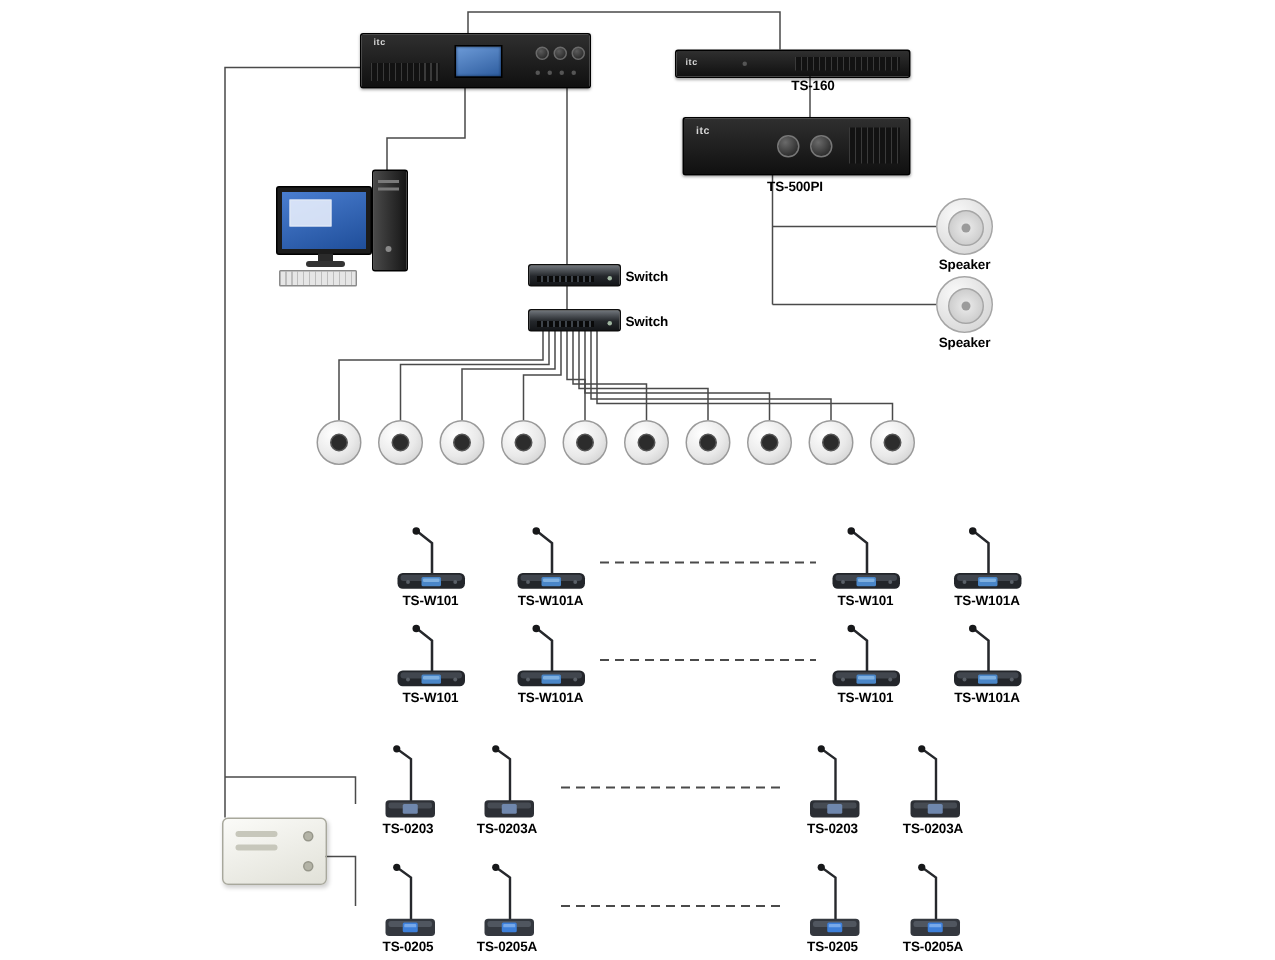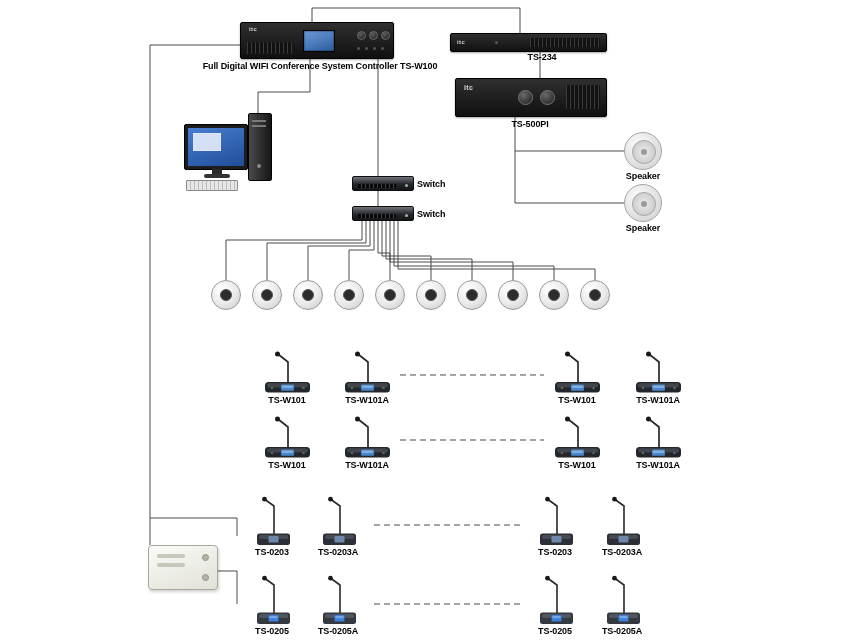--- a/index.html
+++ b/index.html
@@ -144,28 +144,27 @@
     <div class="vents" style="left:6px;bottom:4px;width:46px;height:12px"></div>
     <div class="ctrl-screen"></div>
     <div class="knob" style="left:116px;top:8px"></div>
     <div class="knob" style="left:128px;top:8px"></div>
     <div class="knob" style="left:140px;top:8px"></div>
     <div class="btn-dot" style="left:116px;top:24px"></div>
     <div class="btn-dot" style="left:124px;top:24px"></div>
     <div class="btn-dot" style="left:132px;top:24px"></div>
     <div class="btn-dot" style="left:140px;top:24px"></div>
   </div>
-  <div class="lbl" style="left:170px;top:61px;width:300px">Full Digital WIFI Conference System Controller TS-W100</div>
 
   <div class="rack" style="left:450px;top:33px;width:155px;height:17px">
     <span class="brand" style="left:6px;top:5px">itc</span>
     <div class="vents" style="right:6px;top:4px;width:70px;height:9px"></div>
     <div class="btn-dot" style="left:44px;top:7px"></div>
   </div>
-  <div class="lbl" style="left:512px;top:52px;width:60px">TS-234</div>
+  <div class="lbl" style="left:512px;top:52px;width:60px">TS-160</div>
 
   <div class="rack" style="left:455px;top:78px;width:150px;height:37px">
     <span class="brand" style="left:8px;top:5px;font-size:7px">itc</span>
     <div class="amp-knob" style="left:62px;top:11px"></div>
     <div class="amp-knob" style="left:84px;top:11px"></div>
     <div class="vents" style="right:6px;top:6px;width:34px;height:24px"></div>
   </div>
   <div class="lbl" style="left:498px;top:119px;width:64px">TS-500PI</div>
 
   <div class="spk" style="left:624px;top:132px">

